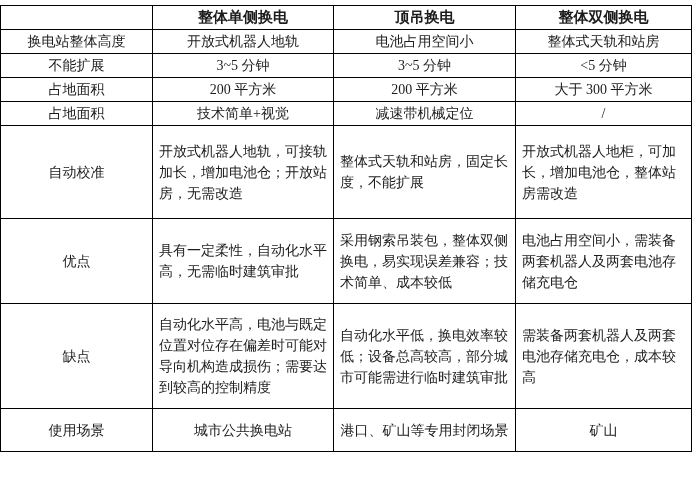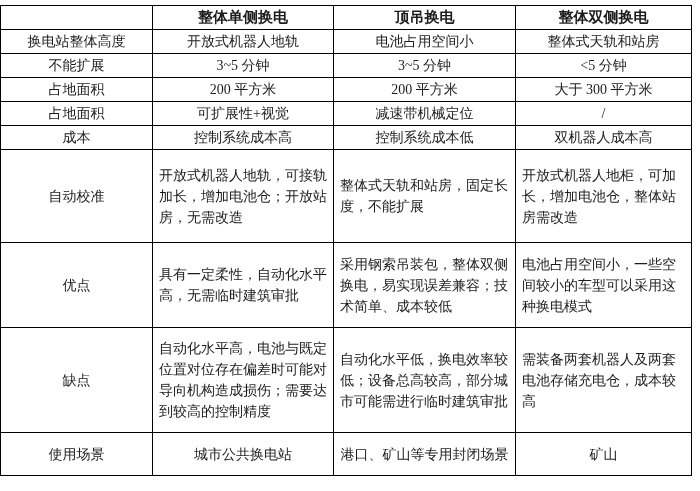--- a/index.html
+++ b/index.html
@@ -84,41 +84,35 @@
         <td class="cell">&lt;5 分钟</td>
       </tr>
       <tr class="h23">
         <td class="rowlabel">占地面积</td>
         <td class="cell">200 平方米</td>
         <td class="cell">200 平方米</td>
         <td class="cell">大于 300 平方米</td>
       </tr>
       <tr class="h22">
         <td class="rowlabel">占地面积</td>
-        <td class="cell">可扩展性+视觉</td>
+        <td class="cell">技术简单+视觉</td>
         <td class="cell">减速带机械定位</td>
         <td class="cell">/</td>
-      </tr>
-      <tr class="h23">
-        <td class="rowlabel">成本</td>
-        <td class="cell">控制系统成本高</td>
-        <td class="cell">控制系统成本低</td>
-        <td class="cell">双机器人成本高</td>
       </tr>
       <tr class="h93 wrap">
         <td class="rowlabel">自动校准</td>
         <td class="cell">开放式机器人地轨，可接轨加长，增加电池仓；开放站房，无需改造</td>
         <td class="cell">整体式天轨和站房，固定长度，不能扩展</td>
         <td class="cell">开放式机器人地柜，可加长，增加电池仓，整体站房需改造</td>
       </tr>
       <tr class="h85 wrap">
         <td class="rowlabel">优点</td>
         <td class="cell">具有一定柔性，自动化水平高，无需临时建筑审批</td>
         <td class="cell">采用钢索吊装包，整体双侧换电，易实现误差兼容；技术简单、成本较低</td>
-        <td class="cell">电池占用空间小，一些空间较小的车型可以采用这种换电模式</td>
+        <td class="cell">电池占用空间小，需装备两套机器人及两套电池存储充电仓</td>
       </tr>
       <tr class="h105 wrap">
         <td class="rowlabel">缺点</td>
         <td class="cell">自动化水平高，电池与既定位置对位存在偏差时可能对导向机构造成损伤；需要达到较高的控制精度</td>
         <td class="cell">自动化水平低，换电效率较低；设备总高较高，部分城市可能需进行临时建筑审批</td>
         <td class="cell">需装备两套机器人及两套电池存储充电仓，成本较高</td>
       </tr>
       <tr class="h43">
         <td class="rowlabel">使用场景</td>
         <td class="cell">城市公共换电站</td>

